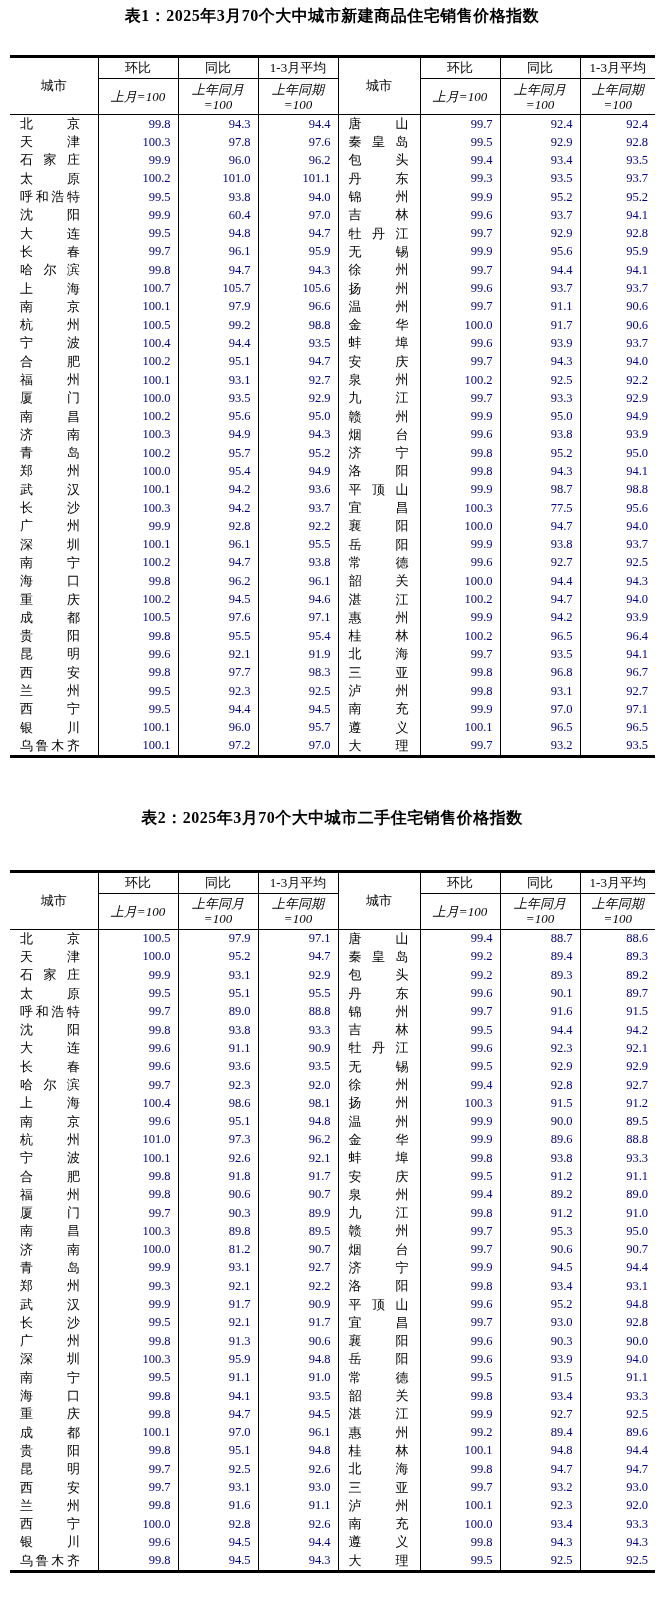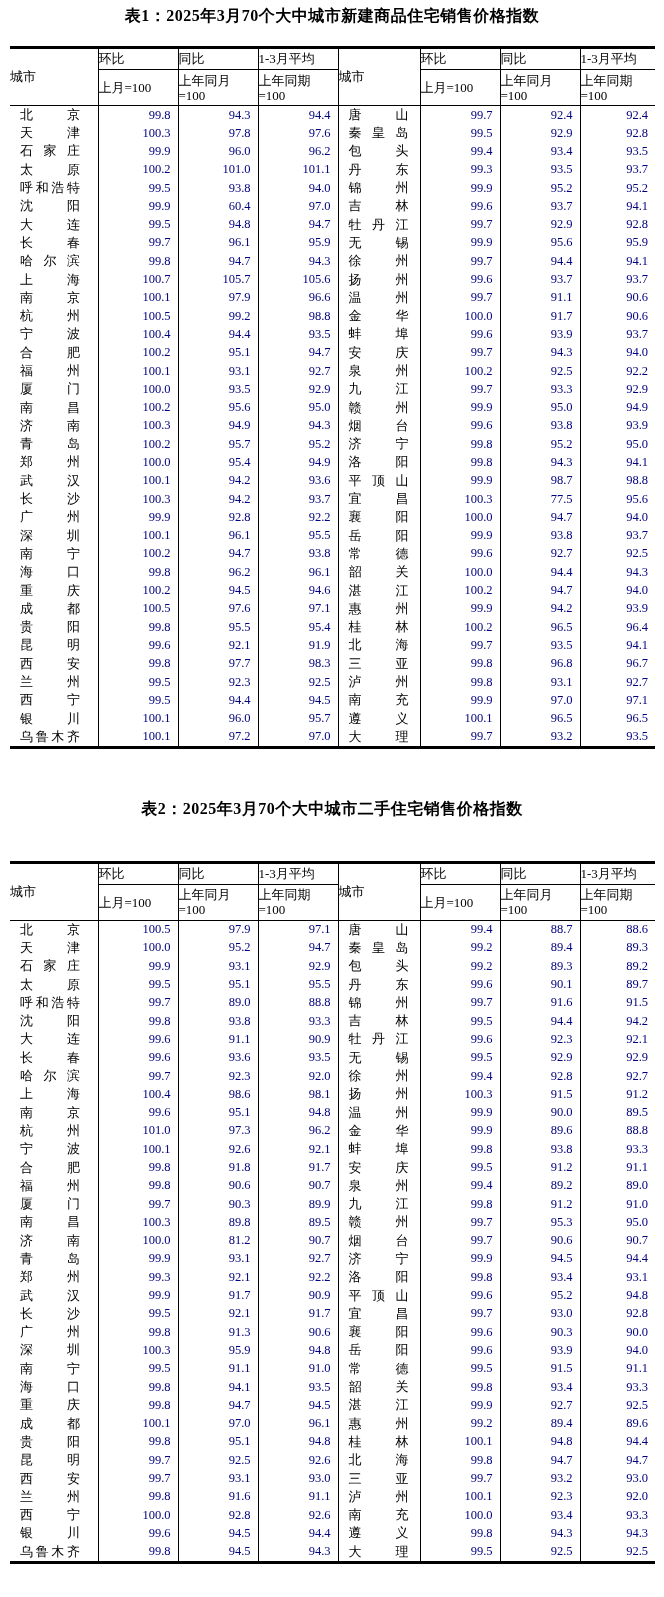--- a/index.html
+++ b/index.html
@@ -12,21 +12,21 @@
   body { padding-top: 6px; }
 
   .tbl-title {
     width: 664px;
     text-align: center;
     font-size: 16px;
     font-weight: bold;
     color: #000000;
     letter-spacing: 0.5px;
   }
-  .title-1 { margin-bottom: 19px; }
+  .title-1 { margin-bottom: 28px; }
   .title-2 { margin-top: 50px; margin-bottom: 41px; }
 
   table.price-table {
     border-collapse: collapse;
     table-layout: fixed;
     margin-left: 10px;
     width: 645px;
     border-top: 3px solid #000000;
     border-bottom: 3px solid #000000;
     font-size: 12.5px;
@@ -40,24 +40,24 @@
 
   th, td {
     border-left: 1px solid #000000;
     border-right: 1px solid #000000;
     font-weight: normal;
     vertical-align: middle;
   }
   th:first-child, td:first-child { border-left: none; }
   th:last-child, td:last-child { border-right: none; }
 
-  thead th { text-align: left; font-size: 13px; margin-left: 28px; }
+  thead th { text-align: center; font-size: 13px; margin-left: 28px; }
   thead tr.hdr-top th { height: 22px; border-bottom: 1px solid #000000; }
   thead th.city-head { border-bottom: 1px solid #000000; }
-  thead tr.hdr-sub th { height: 36px; border-bottom: 1px solid #000000; white-space: pre-line; line-height: 15px; }
+  thead tr.hdr-sub th { height: 36px; border-bottom: 1px solid #000000; white-space: pre-line; line-height: 15px; font-style: italic; }
 
   tbody td { height: 18.3px; }
   td.num {
     text-align: right;
     padding-right: 7px;
     color: #000080;
     font-size: 12.5px;
   }
   td.city { font-size: 13px; }
   td.city .cname {

